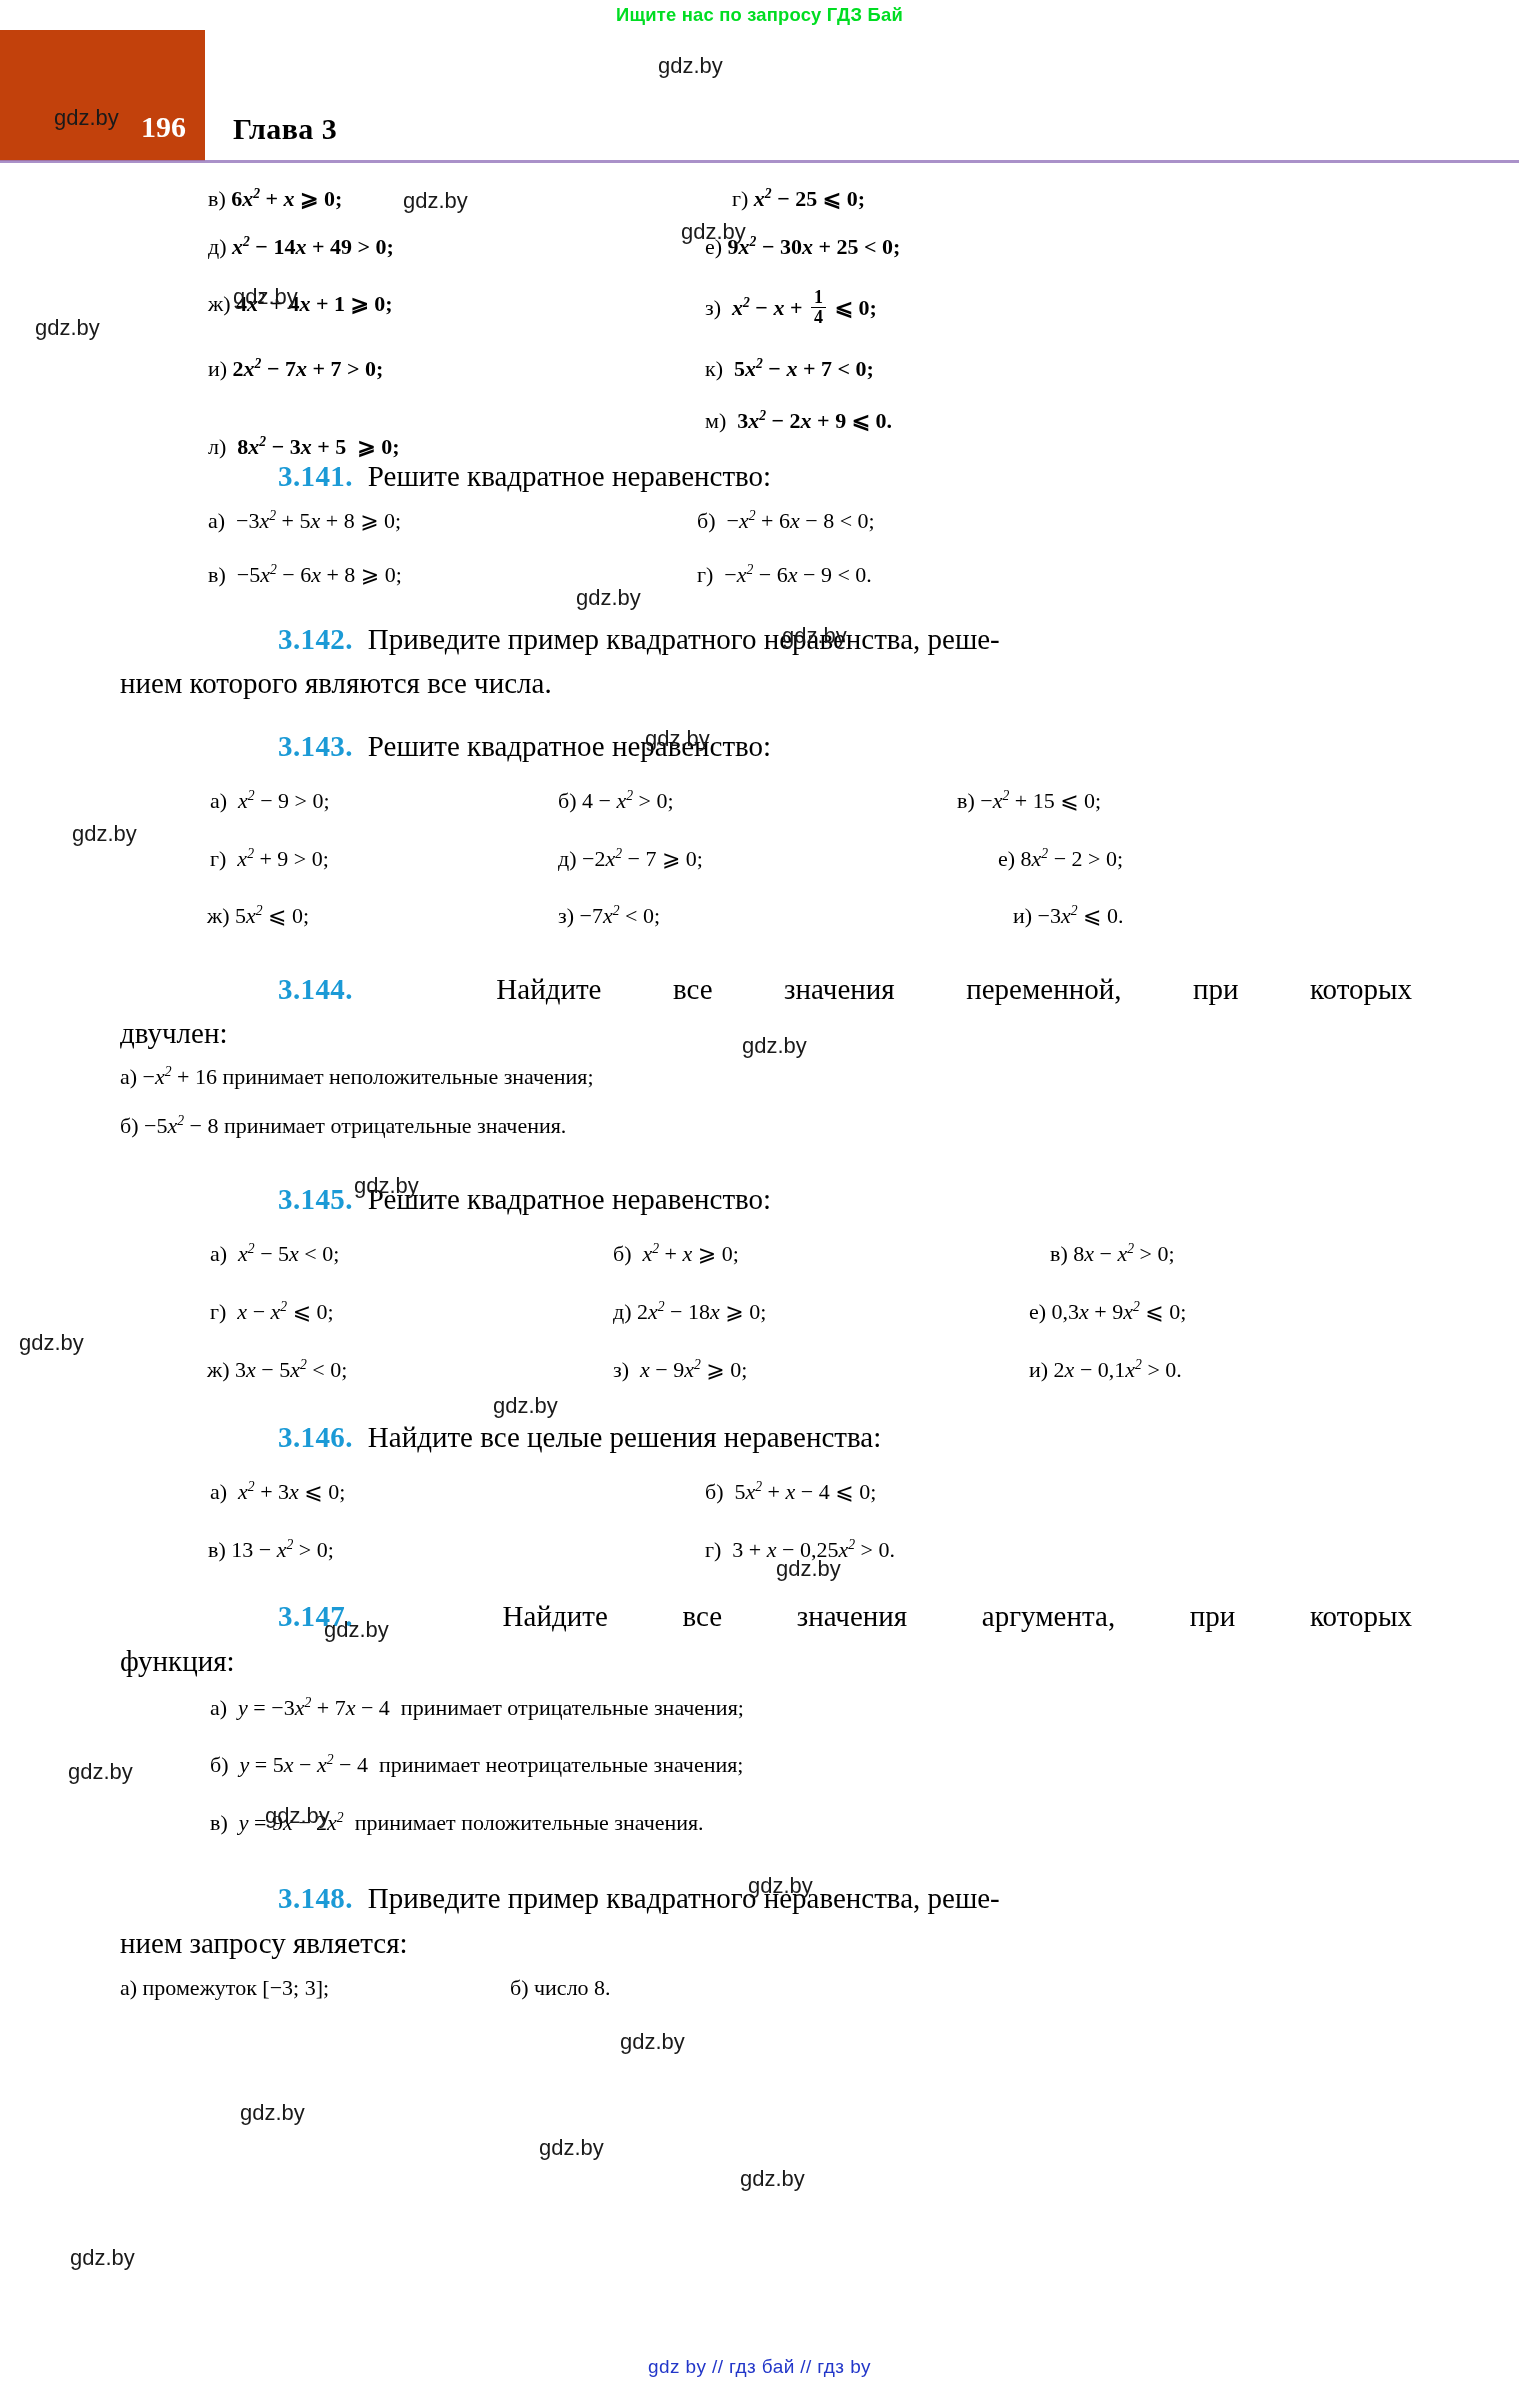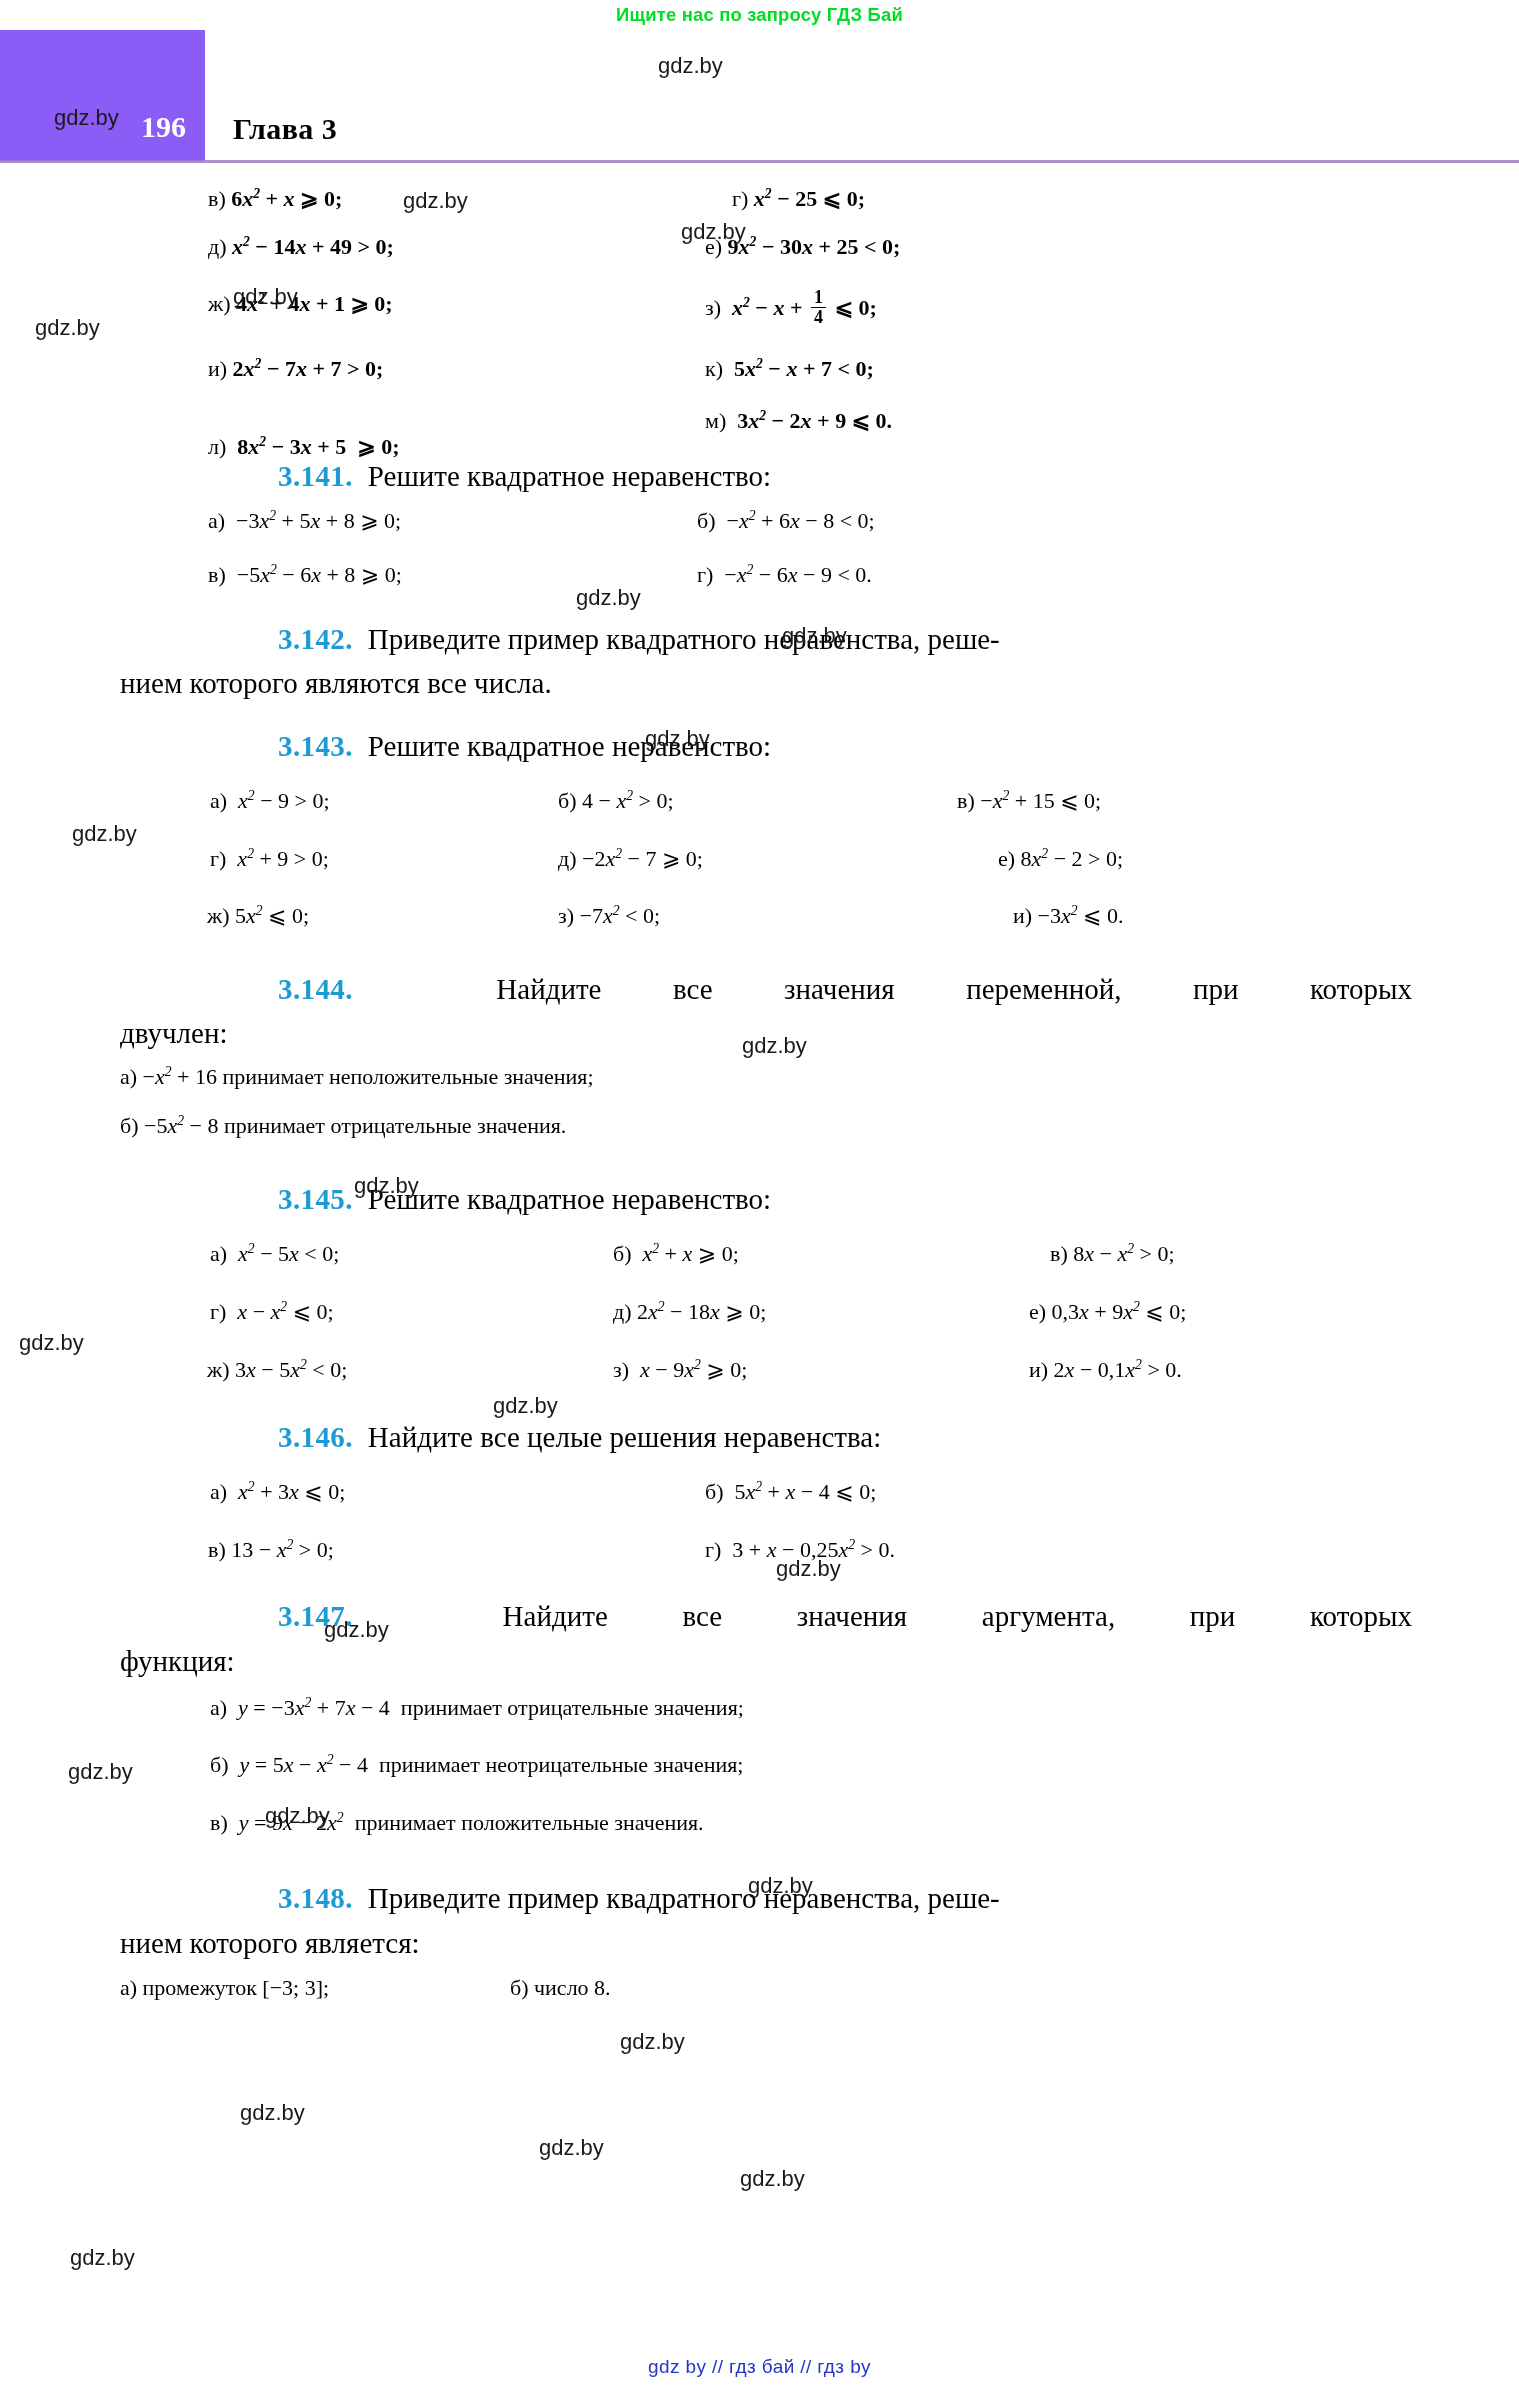--- a/index.html
+++ b/index.html
@@ -41,21 +41,21 @@
     position: absolute;
     top: 30px; left: 0;
     width: 1519px;
     height: 131px;
   }
   .page-number-block {
     position: absolute;
     left: 0; top: 0;
     width: 205px;
     height: 131px;
-    background: #8b5cf6;
+    background: #c2410c;
     box-sizing: border-box;
   }
   .page-number {
     position: absolute;
     right: 19px;
     bottom: 19px;
     color: #ffffff;
     font-family: "Liberation Serif", serif;
     font-weight: bold;
     font-size: 30px;
@@ -360,21 +360,21 @@
     <span class="lbl">б)</span>&nbsp; <i class="v">y</i> = 5<i class="v">x</i> − <i class="v">x</i><sup class="pw">2</sup> − 4&nbsp; принимает неотрицательные значения;
   </div>
   <div class="mline" style="left:210px; top:1640px;">
     <span class="lbl">в)</span>&nbsp; <i class="v">y</i> = 9<i class="v">x</i> − 2<i class="v">x</i><sup class="pw">2</sup>&nbsp; принимает положительные значения.
   </div>
 
   <div class="ex-head" style="left:278px; top:1707px;">
     <span class="ex-num">3.148.&nbsp;</span>
     <span class="ex-text">Приведите пример квадратного неравенства, реше-</span>
   </div>
-  <div class="para" style="left:120px; top:1752px;">нием которого является:</div>
+  <div class="para" style="left:120px; top:1752px;">нием запросу является:</div>
 
   <div class="mline" style="left:120px; top:1805px;">
     <span class="lbl">а)</span> промежуток [−3; 3];
   </div>
   <div class="mline" style="left:510px; top:1805px;">
     <span class="lbl">б)</span> число 8.
   </div>
 
 </div>
 

